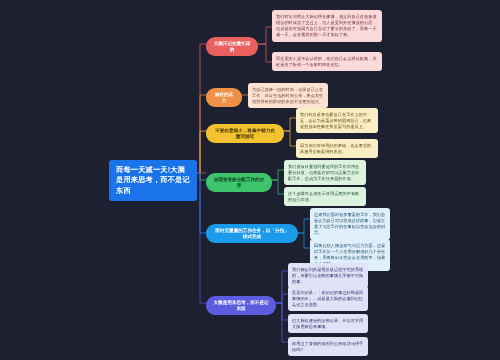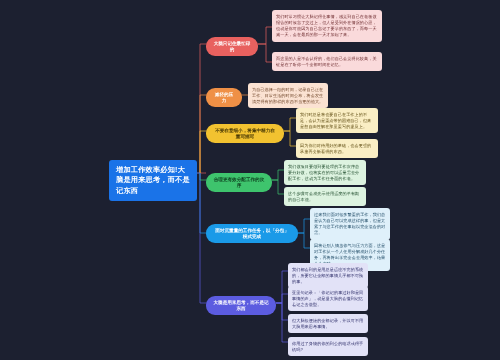--- a/index.html
+++ b/index.html
@@ -97,21 +97,21 @@
 
     <path d="M298,233 L304,233 L304,219 L310,219" stroke="#1a9ae8" stroke-width="0.7" fill="none"></path>
     <path d="M298,233 L304,233 L304,248 L310,248" stroke="#1a9ae8" stroke-width="0.7" fill="none"></path>
 
     <path d="M276,303 L282,303 L282,271 L288,271" stroke="#5c5ce0" stroke-width="0.7" fill="none"></path>
     <path d="M276,303 L282,303 L282,294 L288,294" stroke="#5c5ce0" stroke-width="0.7" fill="none"></path>
     <path d="M276,303 L282,303 L282,320 L288,320" stroke="#5c5ce0" stroke-width="0.7" fill="none"></path>
     <path d="M276,303 L282,303 L282,342 L288,342" stroke="#5c5ce0" stroke-width="0.7" fill="none"></path>
   </svg>
 
-  <div class="node root" style="left:109px;top:160px;">增加工作效率必知!大脑是用来思考，而不是记东西</div>
+  <div class="node root" style="left:109px;top:160px;">而每一天减一天!大脑是用来思考，而不是记东西</div>
 
   <div class="node branch b-red" style="left:206px;top:37px;width:52px;">大脑只记住最忙碌的</div>
   <div class="node card c-red" style="left:272px;top:10px;width:110px;">我们时常习惯让大脑记得住事情，感觉到自己在老板做报告的时候忘了交过上，但人是受到外在情况的心思，也就是你可能因为自己忘记了要学的东西了，而每一天减一天，会在最后的那一天才加起了来。</div>
   <div class="node card c-red" style="left:272px;top:52px;width:110px;">而这里的人是不会认得的，他们自己会觉得比较高，关键是在了听你一个全部时间在记忆。</div>
 
   <div class="node branch b-orange" style="left:206px;top:88px;width:36px;">减轻的压力</div>
   <div class="node card c-orange" style="left:248px;top:83px;width:80px;">为自己选择一段的时间，记录自己正在工作、日常生活的时间公布，将会发生清楚得有的那样的东西不当更的他大。</div>
 
   <div class="node branch b-yellow" style="left:206px;top:124px;width:78px;">不要在意细小，将集中精力在重写描写</div>
   <div class="node card c-yellow" style="left:296px;top:108px;width:82px;">我们时总是将也要自己在工作上的不足，会认为是重点带的困难自己，但来是想自由性解在那里重写的提及上。</div>

